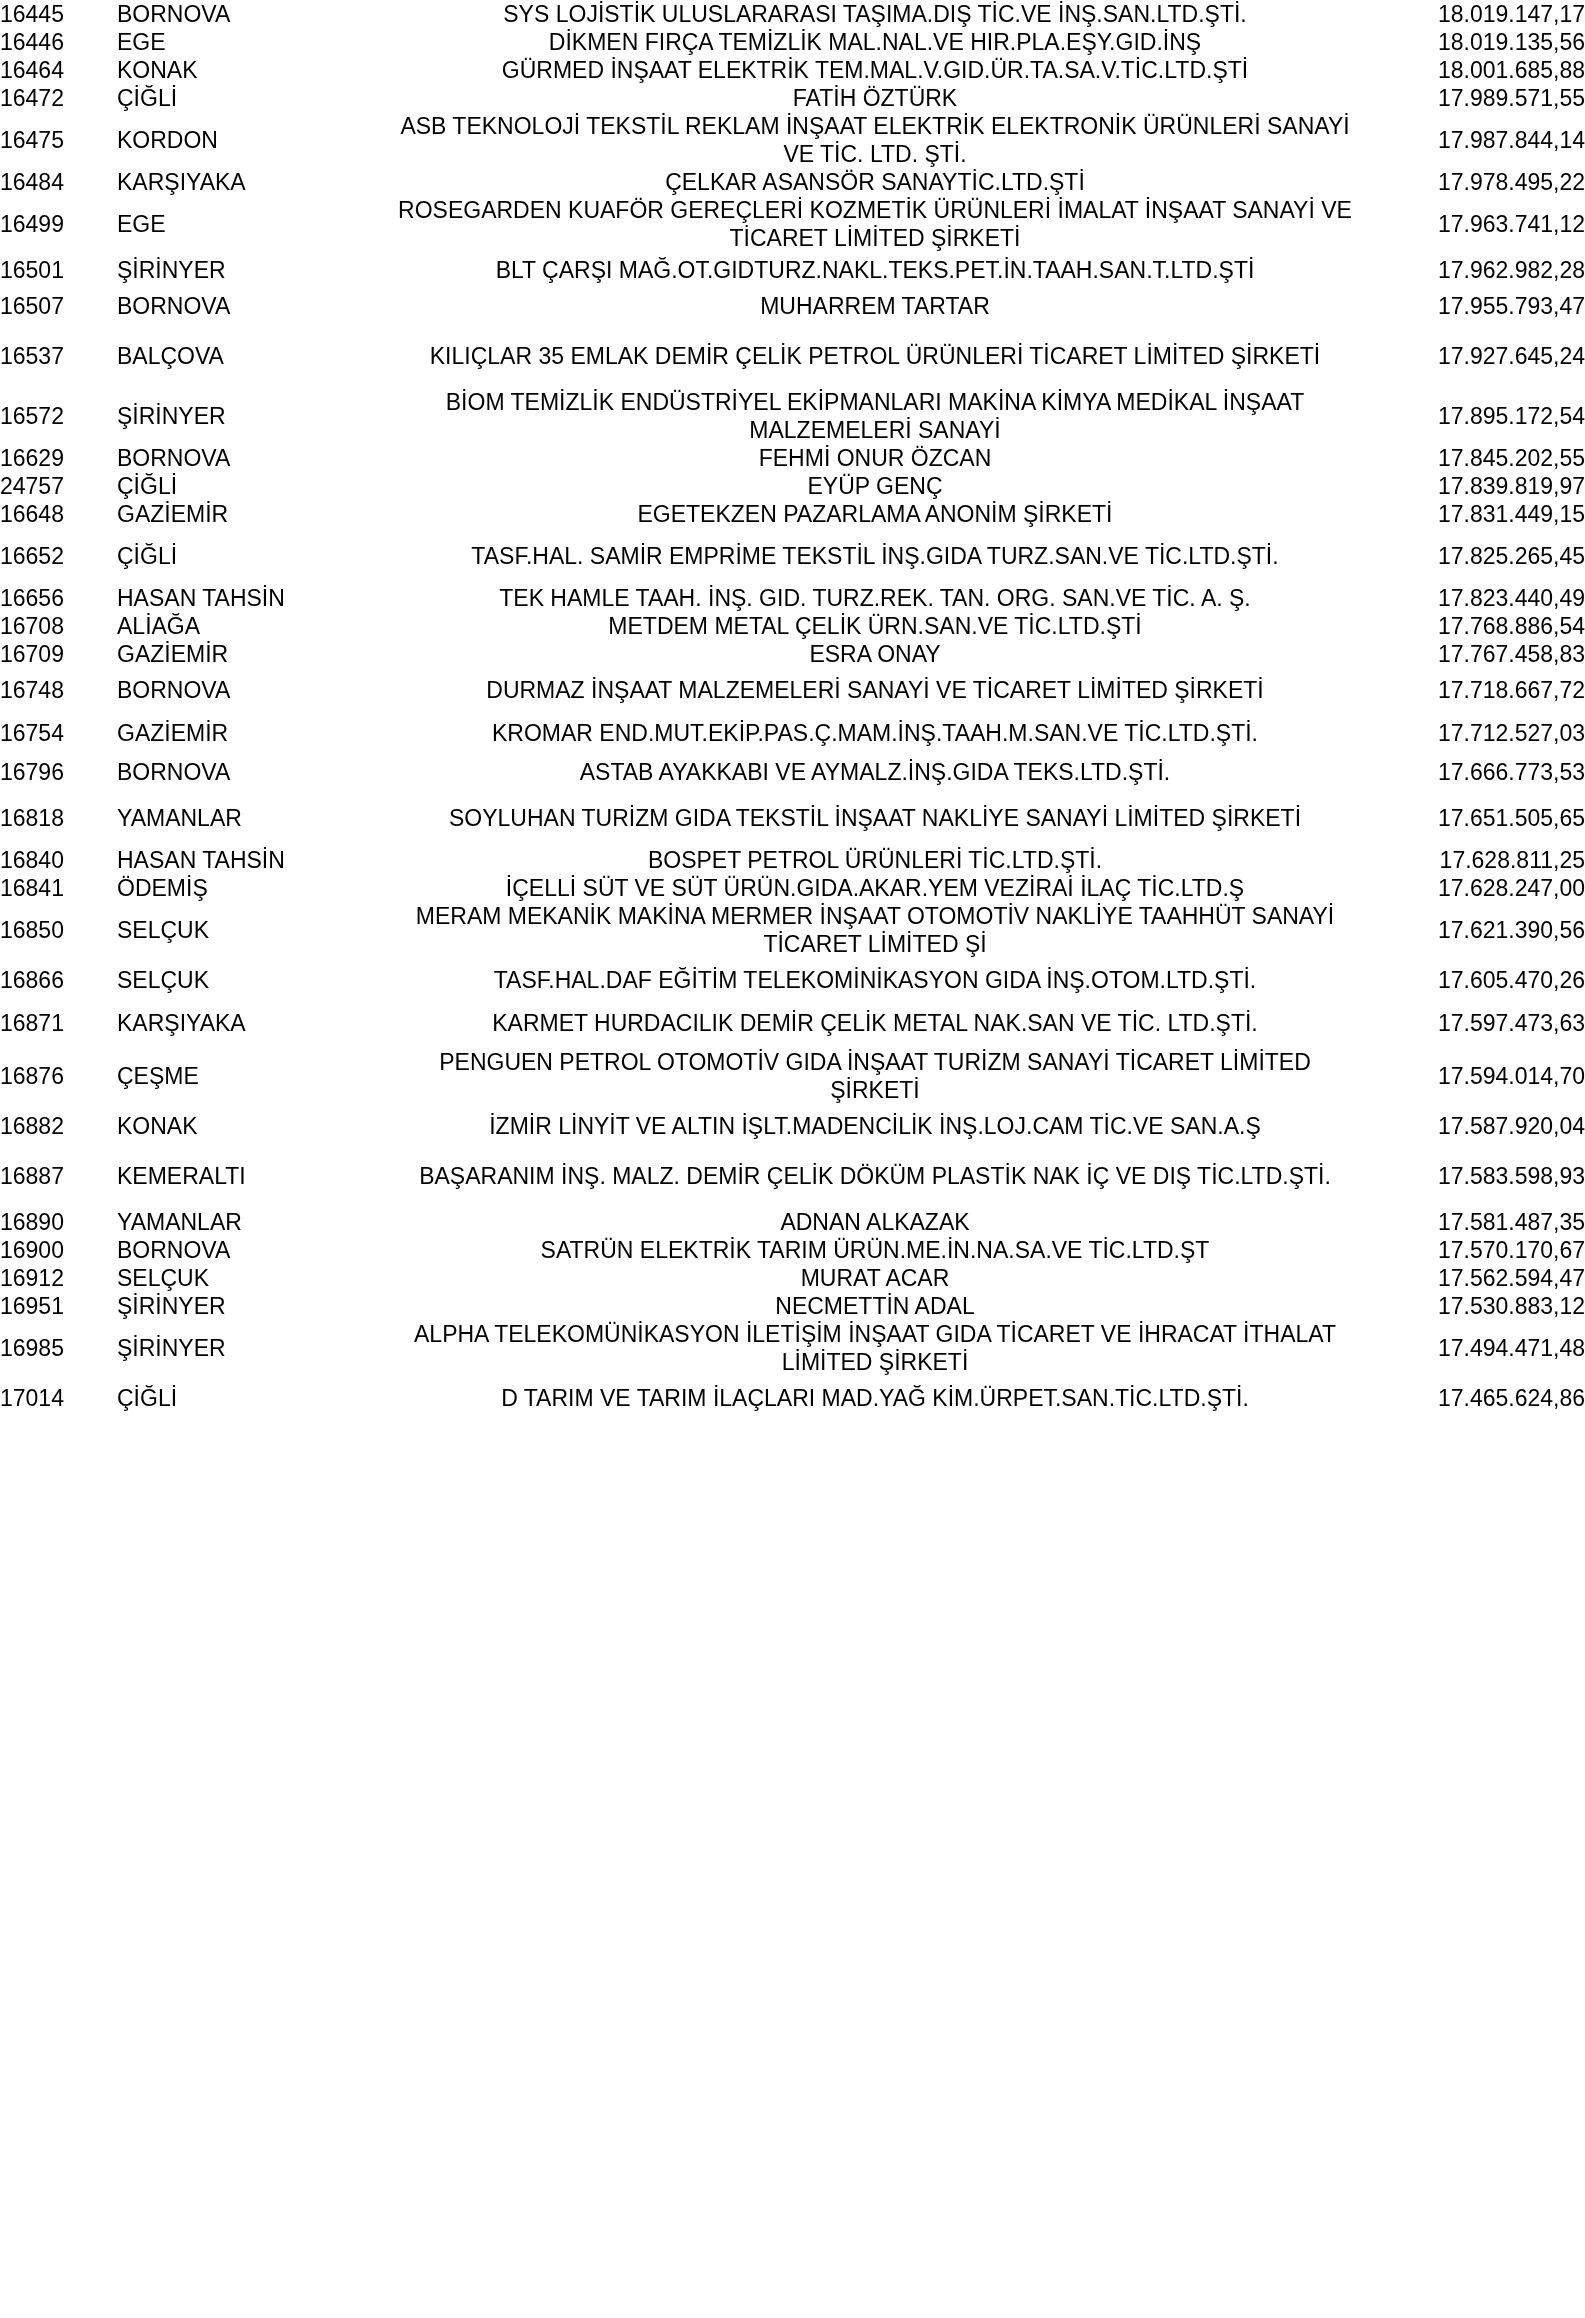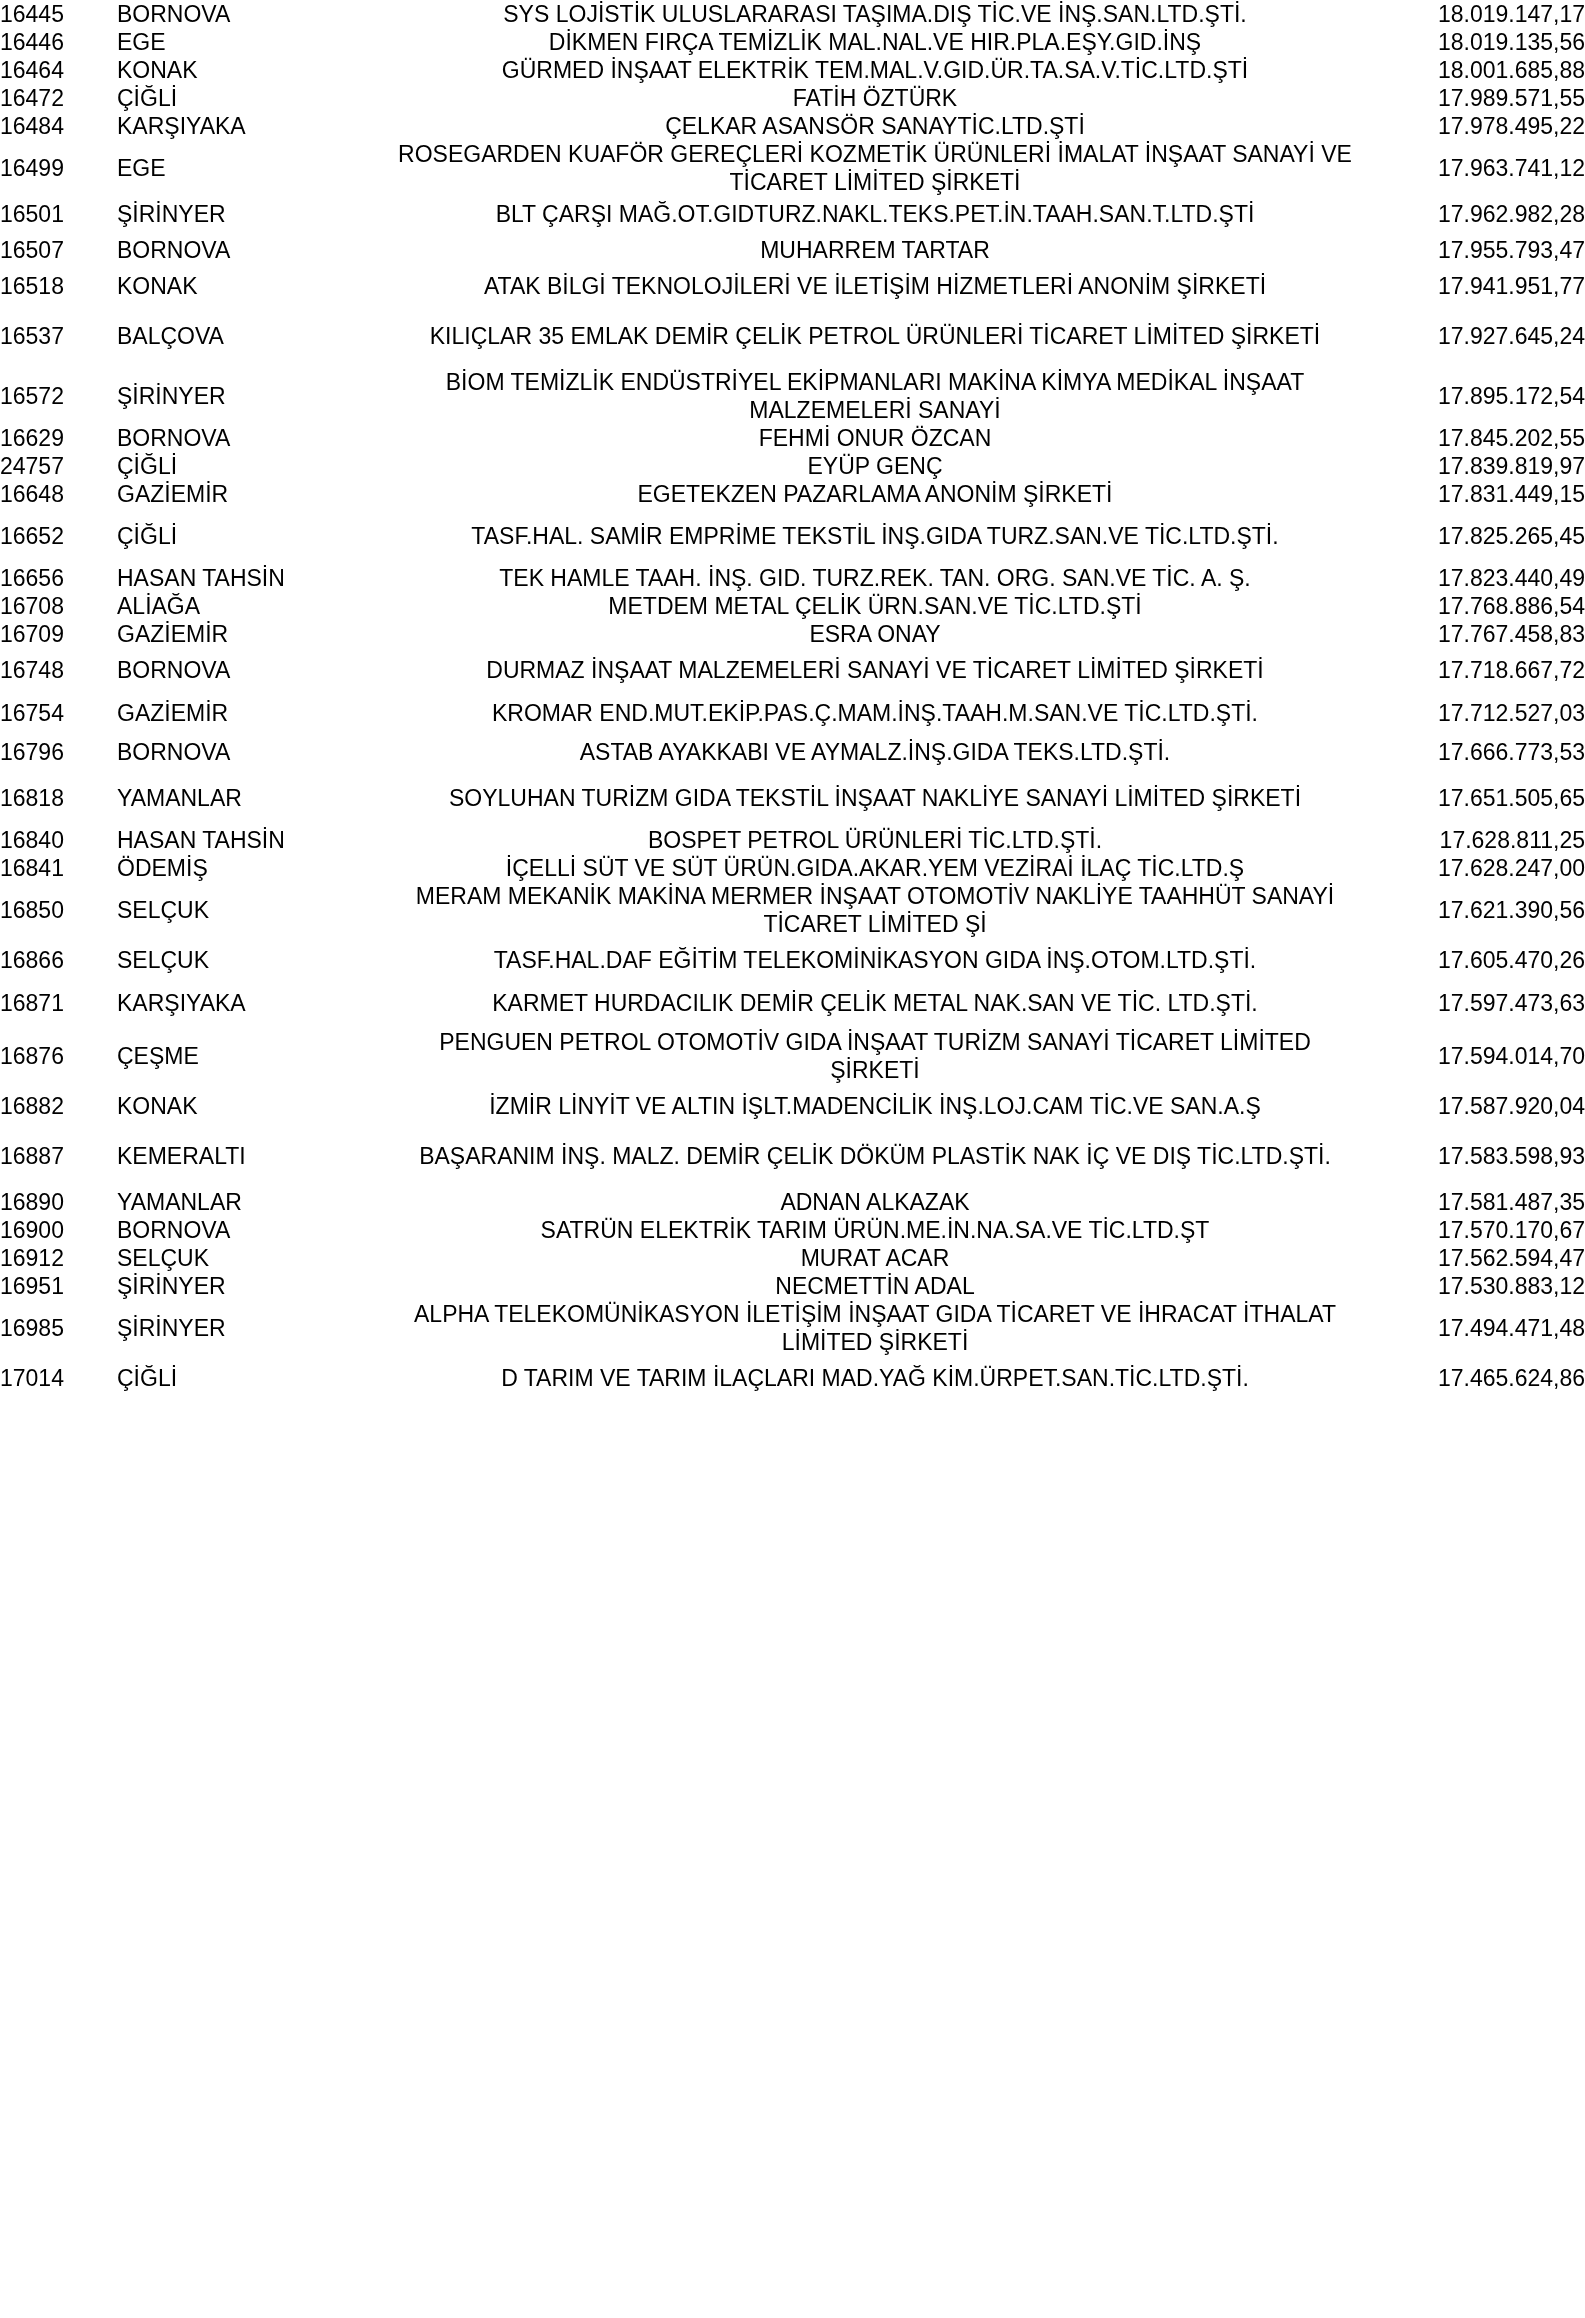--- a/index.html
+++ b/index.html
@@ -89,20 +89,26 @@
         <td class="cell-office">KONAK</td>
         <td class="cell-name">GÜRMED İNŞAAT ELEKTRİK TEM.MAL.V.GID.ÜR.TA.SA.V.TİC.LTD.ŞTİ</td>
         <td class="cell-amount">18.001.685,88</td>
       </tr>
       <tr class="r1">
         <td class="cell-rank">16472</td>
         <td class="cell-office">ÇİĞLİ</td>
         <td class="cell-name">FATİH ÖZTÜRK</td>
         <td class="cell-amount">17.989.571,55</td>
       </tr>
+      <tr class="r2">
+        <td class="cell-rank">16475</td>
+        <td class="cell-office">KORDON</td>
+        <td class="cell-name">ASB TEKNOLOJİ TEKSTİL REKLAM İNŞAAT ELEKTRİK ELEKTRONİK ÜRÜNLERİ SANAYİ VE TİC. LTD. ŞTİ.</td>
+        <td class="cell-amount">17.987.844,14</td>
+      </tr>
       <tr class="r1">
         <td class="cell-rank">16484</td>
         <td class="cell-office">KARŞIYAKA</td>
         <td class="cell-name">ÇELKAR ASANSÖR SANAYTİC.LTD.ŞTİ</td>
         <td class="cell-amount">17.978.495,22</td>
       </tr>
       <tr class="r2">
         <td class="cell-rank">16499</td>
         <td class="cell-office">EGE</td>
         <td class="cell-name">ROSEGARDEN KUAFÖR GEREÇLERİ KOZMETİK ÜRÜNLERİ İMALAT İNŞAAT SANAYİ VE TİCARET LİMİTED ŞİRKETİ</td>
@@ -112,26 +118,20 @@
         <td class="cell-rank">16501</td>
         <td class="cell-office">ŞİRİNYER</td>
         <td class="cell-name">BLT ÇARŞI MAĞ.OT.GIDTURZ.NAKL.TEKS.PET.İN.TAAH.SAN.T.LTD.ŞTİ</td>
         <td class="cell-amount">17.962.982,28</td>
       </tr>
       <tr class="r1pad">
         <td class="cell-rank">16507</td>
         <td class="cell-office">BORNOVA</td>
         <td class="cell-name">MUHARREM TARTAR</td>
         <td class="cell-amount">17.955.793,47</td>
-      </tr>
-      <tr class="r1pad">
-        <td class="cell-rank">16518</td>
-        <td class="cell-office">KONAK</td>
-        <td class="cell-name">ATAK BİLGİ TEKNOLOJİLERİ VE İLETİŞİM HİZMETLERİ ANONİM ŞİRKETİ</td>
-        <td class="cell-amount">17.941.951,77</td>
       </tr>
       <tr class="r2pad">
         <td class="cell-rank">16537</td>
         <td class="cell-office">BALÇOVA</td>
         <td class="cell-name">KILIÇLAR 35 EMLAK DEMİR ÇELİK PETROL ÜRÜNLERİ TİCARET LİMİTED ŞİRKETİ</td>
         <td class="cell-amount">17.927.645,24</td>
       </tr>
       <tr class="r2">
         <td class="cell-rank">16572</td>
         <td class="cell-office">ŞİRİNYER</td>

